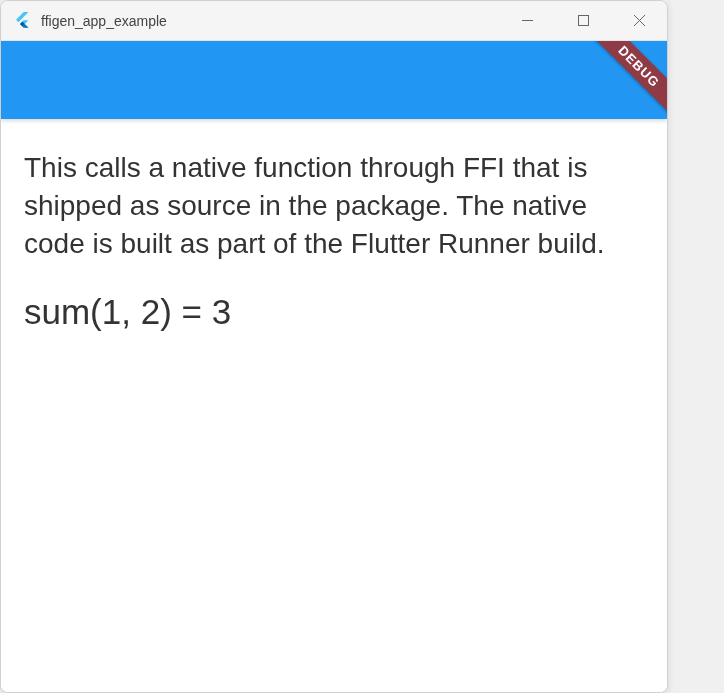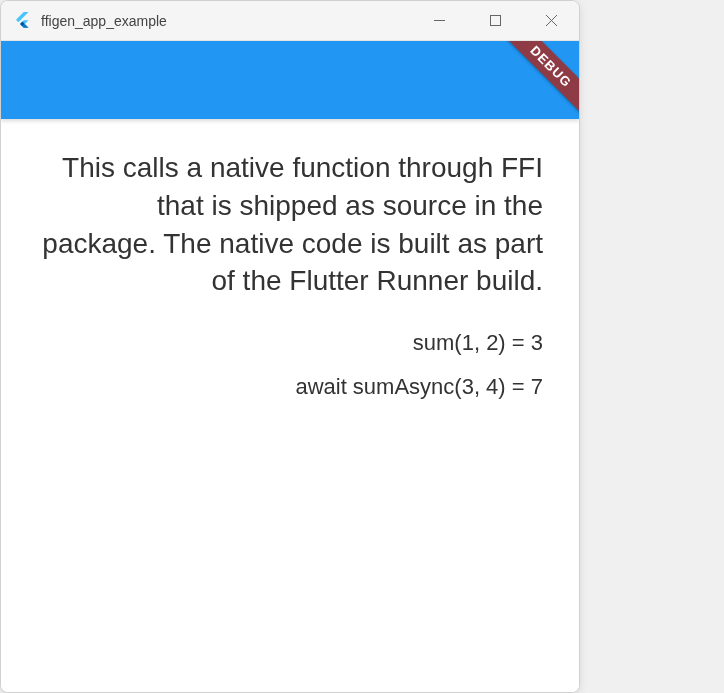--- a/index.html
+++ b/index.html
@@ -8,21 +8,21 @@
       box-sizing: border-box;
     }
     body {
       font-family: "Segoe UI", Tahoma, Geneva, Verdana, sans-serif;
       background: #f0f0f0;
       width: 724px;
       height: 693px;
       overflow: hidden;
     }
     .window {
-      width: 580px;
+      width: 668px;
       height: 693px;
       background: #fff;
       border: 1px solid #d0d0d0;
       border-radius: 8px;
       overflow: hidden;
       display: flex;
       flex-direction: column;
       box-shadow: 0 2px 8px rgba(0,0,0,0.1);
     }
     .titlebar {
@@ -85,32 +85,32 @@
       font-size: 13px;
       font-weight: 700;
       letter-spacing: 1px;
       padding: 4px 40px;
       transform: rotate(45deg);
       box-shadow: 0 1px 3px rgba(0,0,0,0.3);
     }
     .content {
       flex-grow: 1;
       background: #fff;
-      padding: 30px 36px;
-      text-align: right;
+      padding: 30px 23px;
+      text-align: left;
       color: #333;
     }
     .description {
       font-size: 28px;
       line-height: 1.35;
       margin-bottom: 30px;
       font-weight: 400;
     }
     .result-line {
-      font-size: 22px;
+      font-size: 35px;
       margin-bottom: 18px;
       font-weight: 400;
     }
   </style>
 </head>
 <body>
 
 <div class="window">
 
   <div class="titlebar">
@@ -142,16 +142,15 @@
     </div>
   </div>
 
   <div class="appbar">
     <div class="debug-banner">DEBUG</div>
   </div>
 
   <div class="content">
     <div class="description">This calls a native function through FFI that is shipped as source in the package. The native code is built as part of the Flutter Runner build.</div>
     <div class="result-line">sum(1, 2) = 3</div>
-    <div class="result-line">await sumAsync(3, 4) = 7</div>
   </div>
 
 </div>
 
 </body></html>

